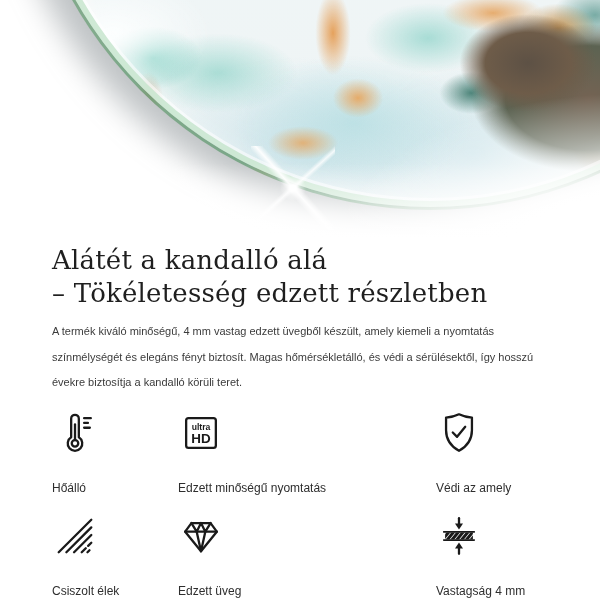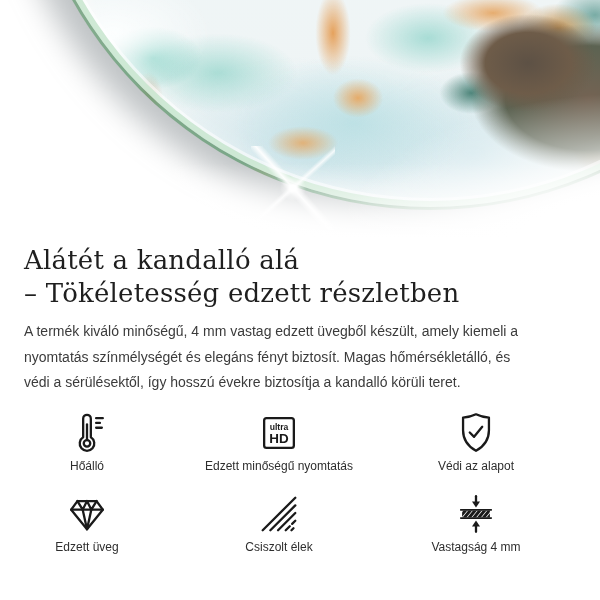--- a/index.html
+++ b/index.html
@@ -56,38 +56,38 @@
   .sparkle { position:absolute; left:251px; top:146px; width:84px; height:84px; z-index:3; pointer-events:none; }
   .sparkle::before {
     content:""; position:absolute; inset:0;
     background:
       radial-gradient(circle at 50% 50%, rgba(255,255,255,1) 0 5%, rgba(255,255,255,0.6) 10%, rgba(255,255,255,0) 22%),
       linear-gradient(48deg,  rgba(255,255,255,0) 45%, rgba(255,255,255,0.95) 50%, rgba(255,255,255,0) 55%),
       linear-gradient(138deg, rgba(255,255,255,0) 47%, rgba(255,255,255,0.8)  50%, rgba(255,255,255,0) 53%);
   }
 
   
-  .content { padding:0 24px; }
+  .content { padding:0 52px; }
   h1 {
     margin:4px 0 0; font-family:"DejaVu Serif","Liberation Serif",serif;
     font-size:26px; line-height:33px; font-weight:400; color:#1f1f1f; letter-spacing:0.2px;
   }
   .desc {
-    margin:9px 0 12px; width:508px; font-size:14px; line-height:25.5px; color:#3b3b3b;
+    margin:9px 0 12px; width:508px; font-size:11px; line-height:25.5px; color:#3b3b3b;
   }
 
   
   .features {
     margin-top:14px; width:520px;
     display:grid; grid-template-columns:126px 258px 136px; row-gap:18px;
   }
-  .feature { display:flex; flex-direction:column; align-items:center; }
+  .feature { display:flex; flex-direction:column; align-items:flex-start; }
   .icon-box { height:46px; display:flex; align-items:center; justify-content:center; }
   .icon-box svg { display:block; }
-  .feature-label { margin-top:3px; font-size:12px; line-height:14px; color:#2e2e2e; text-align:center; }
+  .feature-label { margin-top:25px; font-size:12px; line-height:14px; color:#2e2e2e; text-align:center; }
   .ico { stroke:#1a1a1a; fill:none; stroke-width:2.4; stroke-linecap:round; stroke-linejoin:round; }
   .ico .fill { fill:#1a1a1a; stroke:none; }
   .ico text { stroke:none; fill:#1a1a1a; font-family:"Liberation Sans",sans-serif; }
 </style>
 </head>
 <body>
 
 <div class="hero">
   <div class="disc-shadow"></div>
   <div class="disc"></div>
@@ -130,46 +130,46 @@
       <div class="feature-label">Edzett minőségű nyomtatás</div>
     </div>
 
     <div class="feature">
       <div class="icon-box">
         <svg class="ico" width="46" height="46" viewBox="0 0 48 48">
           <path d="M24 4.5 C28 6.5 33 7.6 37.5 7.9 V21 C37.5 30.5 32 38 24 42.5 C16 38 10.5 30.5 10.5 21 V7.9 C15 7.6 20 6.5 24 4.5 Z"></path>
           <path d="M17.5 23.5 L22 28 L30.5 17.5"></path>
         </svg>
       </div>
-      <div class="feature-label">Védi az alapot</div>
-    </div>
-
-    <div class="feature">
-      <div class="icon-box">
-        <svg class="ico" width="46" height="46" viewBox="0 0 48 48" stroke-width="2.1">
-          <path d="M14 10.5 H34 L40.5 19.5 L24 40 L7.5 19.5 Z"></path>
-          <path d="M7.5 19.5 H40.5"></path>
-          <path d="M14 10.5 L19.5 19.5 L24 10.5 L28.5 19.5 L34 10.5"></path>
-          <path d="M19.5 19.5 L24 40 L28.5 19.5"></path>
-        </svg>
-      </div>
-      <div class="feature-label">Edzett üveg</div>
+      <div class="feature-label">Védi az amely</div>
     </div>
 
     <div class="feature">
       <div class="icon-box">
         <svg class="ico" width="46" height="46" viewBox="0 0 48 48" stroke-width="3.8" stroke-linecap="butt">
           <line x1="7" y1="41" x2="41" y2="7"></line>
           <line x1="15" y1="41" x2="41" y2="15"></line>
           <line x1="23" y1="41" x2="41" y2="23"></line>
           <line x1="31" y1="41" x2="41" y2="31" stroke-dasharray="6 3.5"></line>
           <line x1="37" y1="41" x2="41" y2="37" stroke-dasharray="3 3"></line>
         </svg>
       </div>
       <div class="feature-label">Csiszolt élek</div>
+    </div>
+
+    <div class="feature">
+      <div class="icon-box">
+        <svg class="ico" width="46" height="46" viewBox="0 0 48 48" stroke-width="2.1">
+          <path d="M14 10.5 H34 L40.5 19.5 L24 40 L7.5 19.5 Z"></path>
+          <path d="M7.5 19.5 H40.5"></path>
+          <path d="M14 10.5 L19.5 19.5 L24 10.5 L28.5 19.5 L34 10.5"></path>
+          <path d="M19.5 19.5 L24 40 L28.5 19.5"></path>
+        </svg>
+      </div>
+      <div class="feature-label">Edzett üveg</div>
     </div>
 
     <div class="feature">
       <div class="icon-box">
         <svg class="ico" width="46" height="46" viewBox="0 0 48 48">
           <defs>
               <clipPath id="barclip">
                 <rect x="9.5" y="20.4" width="29" height="7.2"></rect>
               </clipPath>
             </defs>

